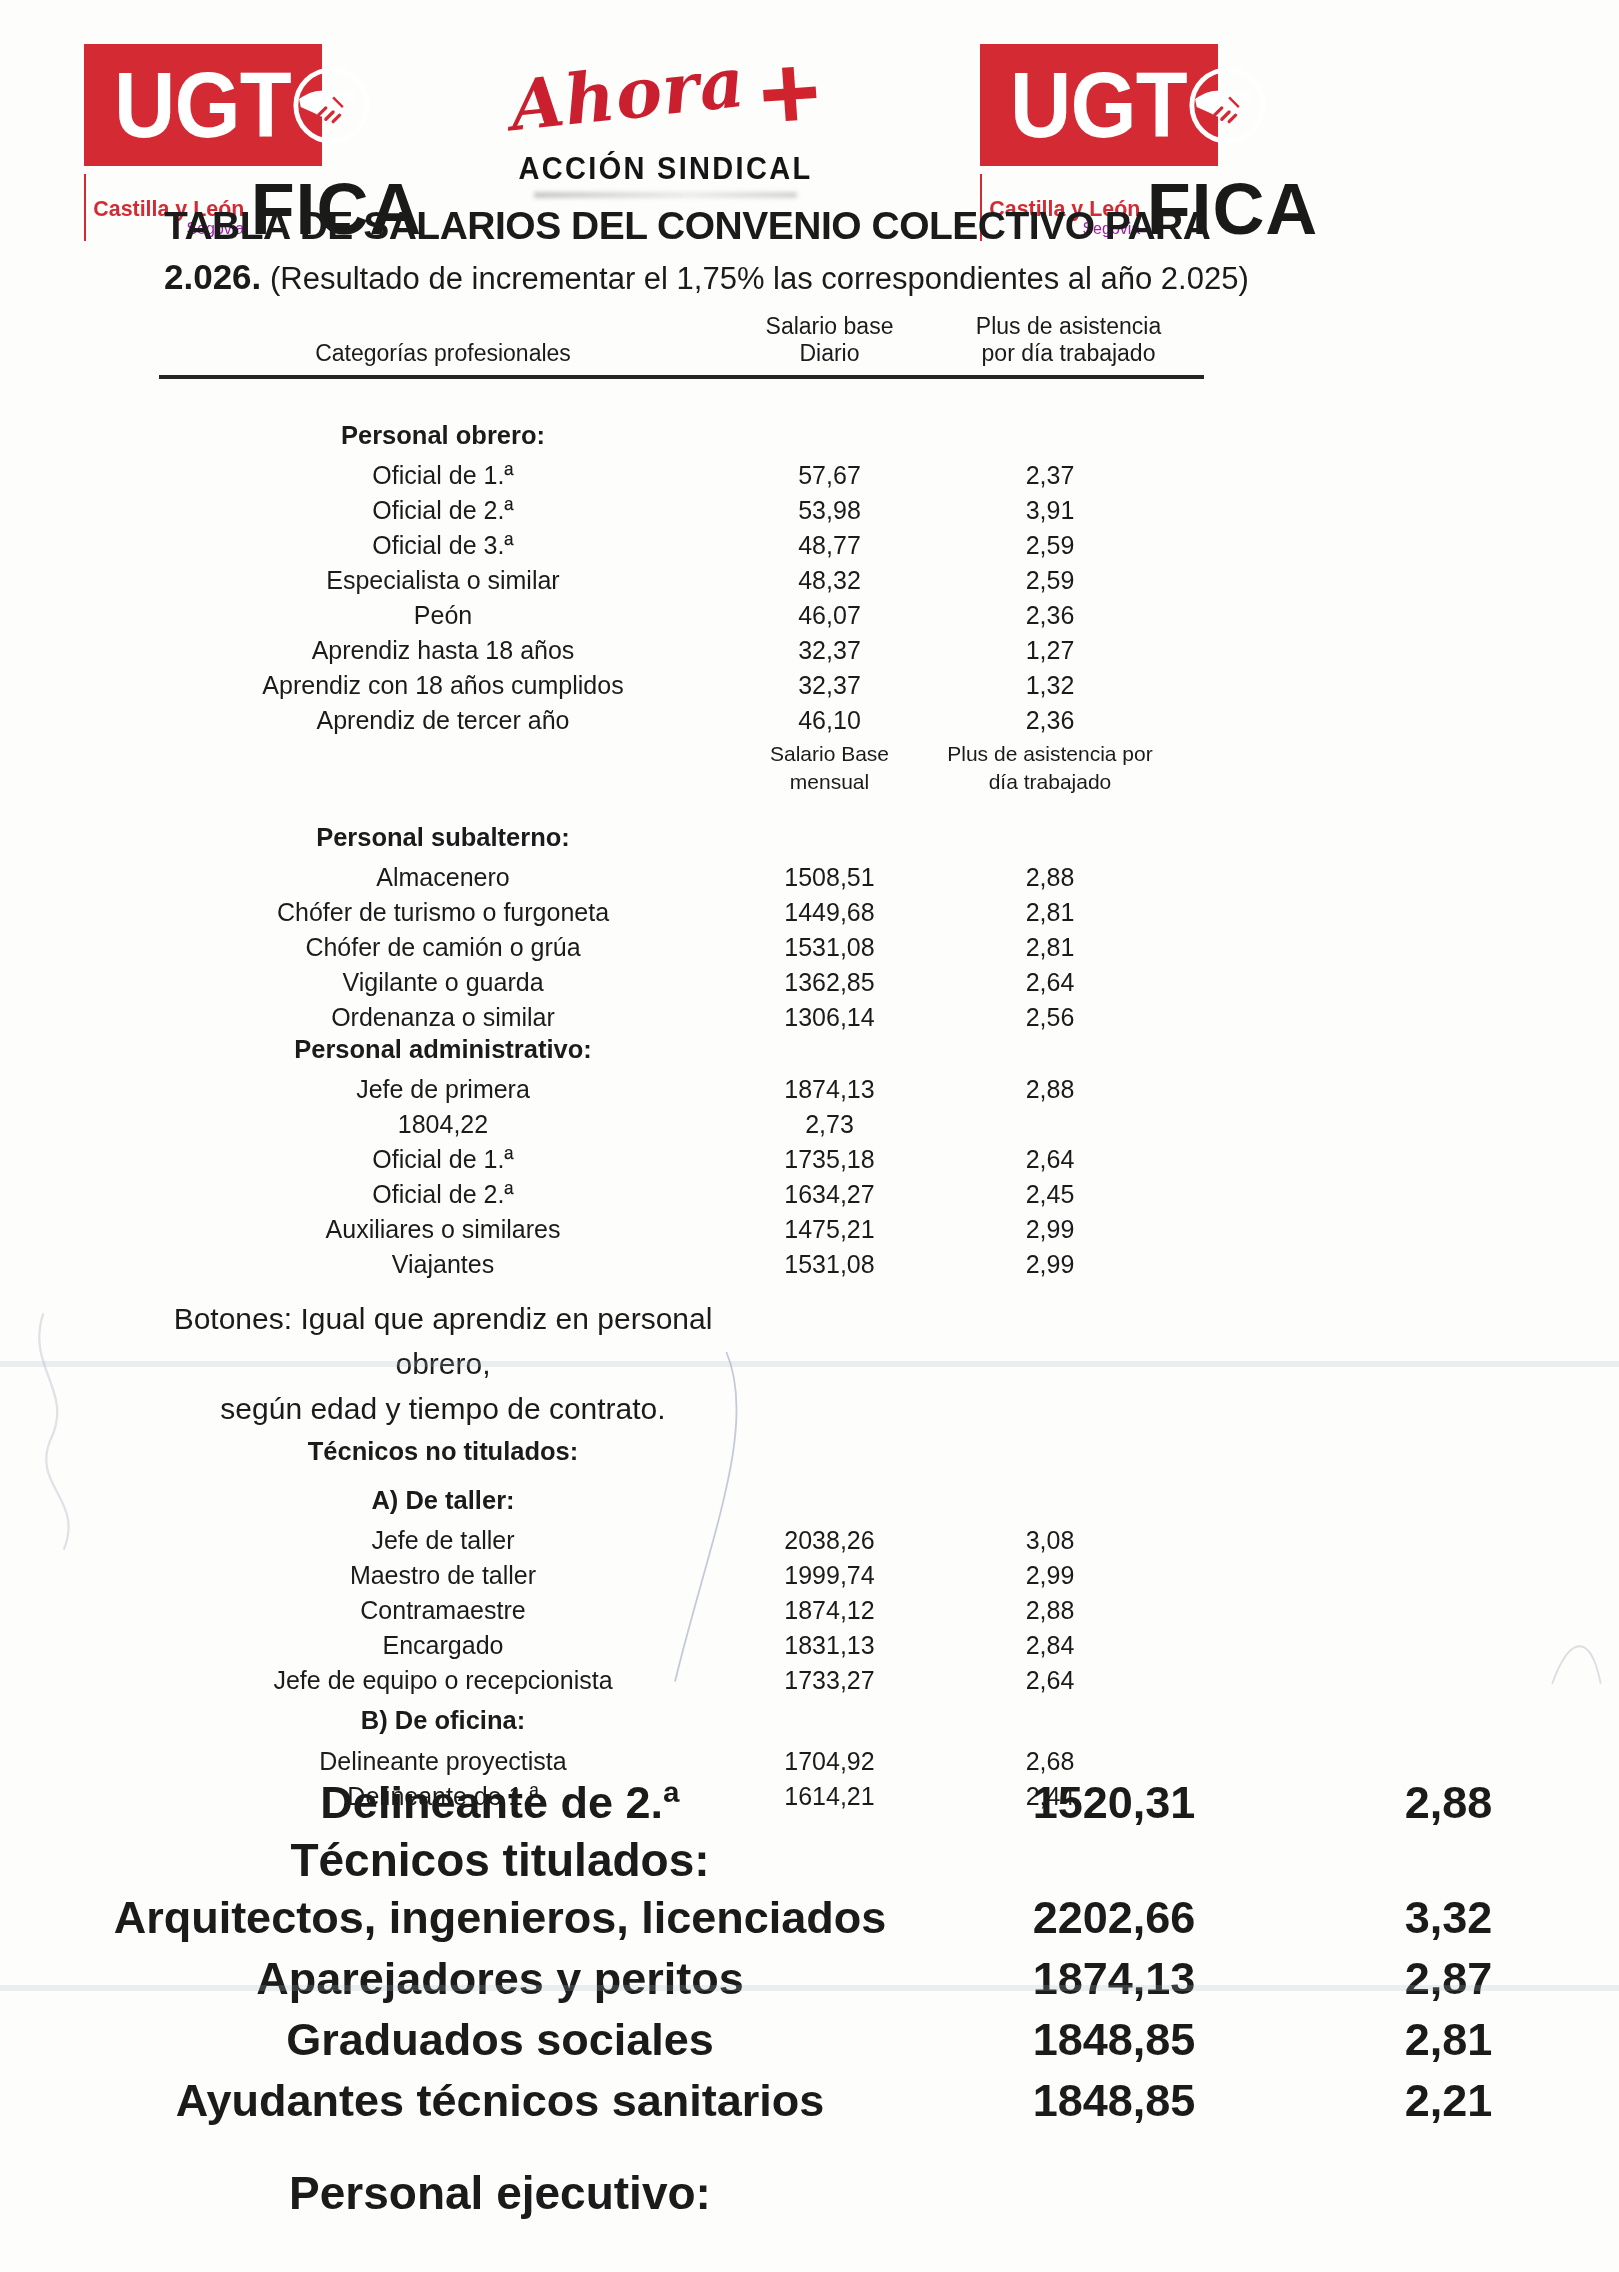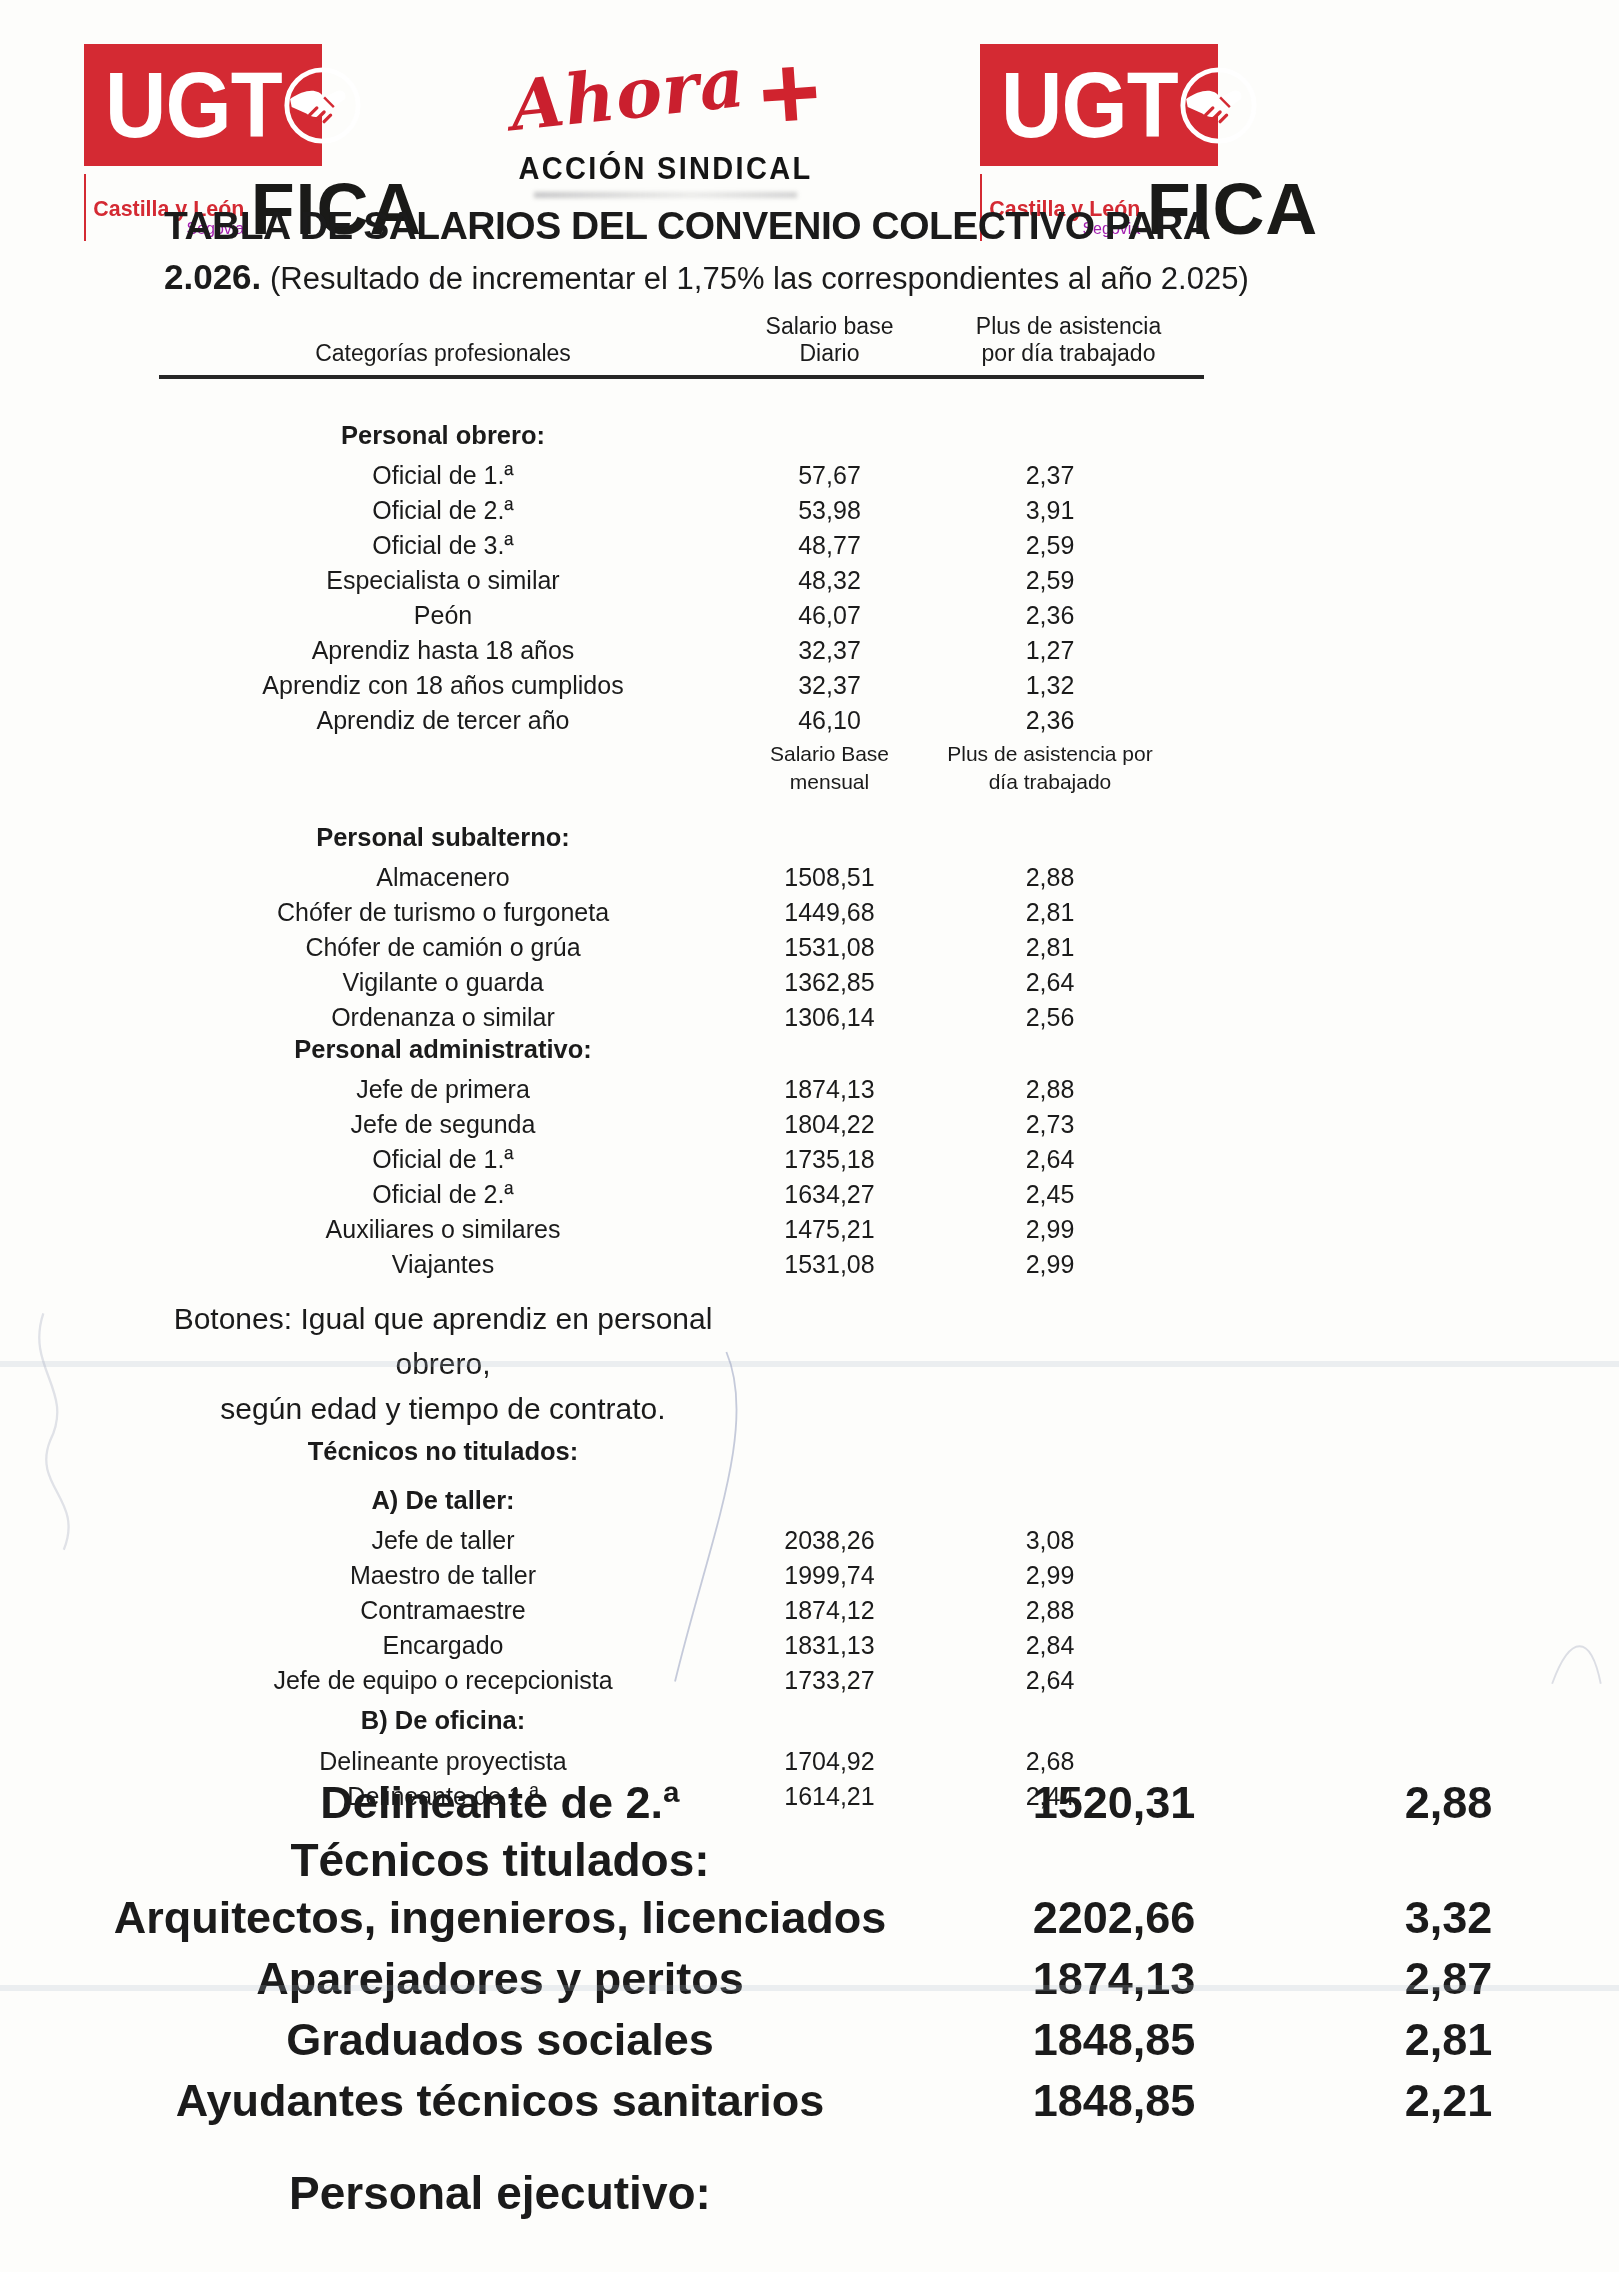--- a/index.html
+++ b/index.html
@@ -4,21 +4,21 @@
 <style>
   html,body{margin:0;padding:0;background:#e8e8e8;}
   .page{position:relative;width:1620px;height:2819px;background:#fdfdfb;overflow:hidden;
         font-family:"Liberation Sans",sans-serif;color:#1b1b1b;}
 
   
   .logo-ugt{position:absolute;width:238px;}
   .logo-left{left:84px;top:44px;}
   .logo-right{left:980px;top:44px;}
   .ugt-box{background:#d42a33;height:122px;display:flex;align-items:center;justify-content:space-between;
-           padding:0 21px;box-sizing:border-box;}
+           padding:0 30px;box-sizing:border-box;}
   .ugt-word{color:#fff;font-weight:800;font-size:85px;letter-spacing:-0.9px;line-height:1;transform:scaleY(1.08);}
   .handshake{width:81px;height:81px;flex:0 0 auto;}
   .fica-row{display:flex;align-items:flex-end;margin-top:6.4px;height:69px;}
   .flag{width:23px;height:67px;display:flex;flex-direction:column;margin-right:7.3px;}
   .flag .f1{flex:1;background:#d42a33;}
   .flag .f2{flex:1;background:#fff;border:1.8px solid #d42a33;box-sizing:border-box;}
   .flag .f3{flex:1;background:linear-gradient(180deg,#d42a33 55%,#fff 55%);border:1.4px solid #d42a33;box-sizing:border-box;}
   .region-block{display:flex;flex-direction:column;justify-content:flex-end;margin-right:6.4px;padding-bottom:3.6px;align-items:flex-end;}
   .region{color:#d42a33;font-weight:700;font-size:21.4px;line-height:1.05;white-space:nowrap;}
   .province{color:#a21caf;font-weight:400;font-size:16px;text-align:right;line-height:1.1;}
@@ -252,21 +252,20 @@
     <div class="gap-sm"></div>
     <div class="rows">
 
         <div class="r">
           <div class="cat">Jefe de primera</div>
           <div class="num">1874,13</div>
           <div class="num">2,88</div>
         </div>
 
         <div class="r">
-          <div class="cat">Jefe de segunda</div>
           <div class="num">1804,22</div>
           <div class="num">2,73</div>
         </div>
 
         <div class="r">
           <div class="cat">Oficial de 1.ª</div>
           <div class="num">1735,18</div>
           <div class="num">2,64</div>
         </div>
 

